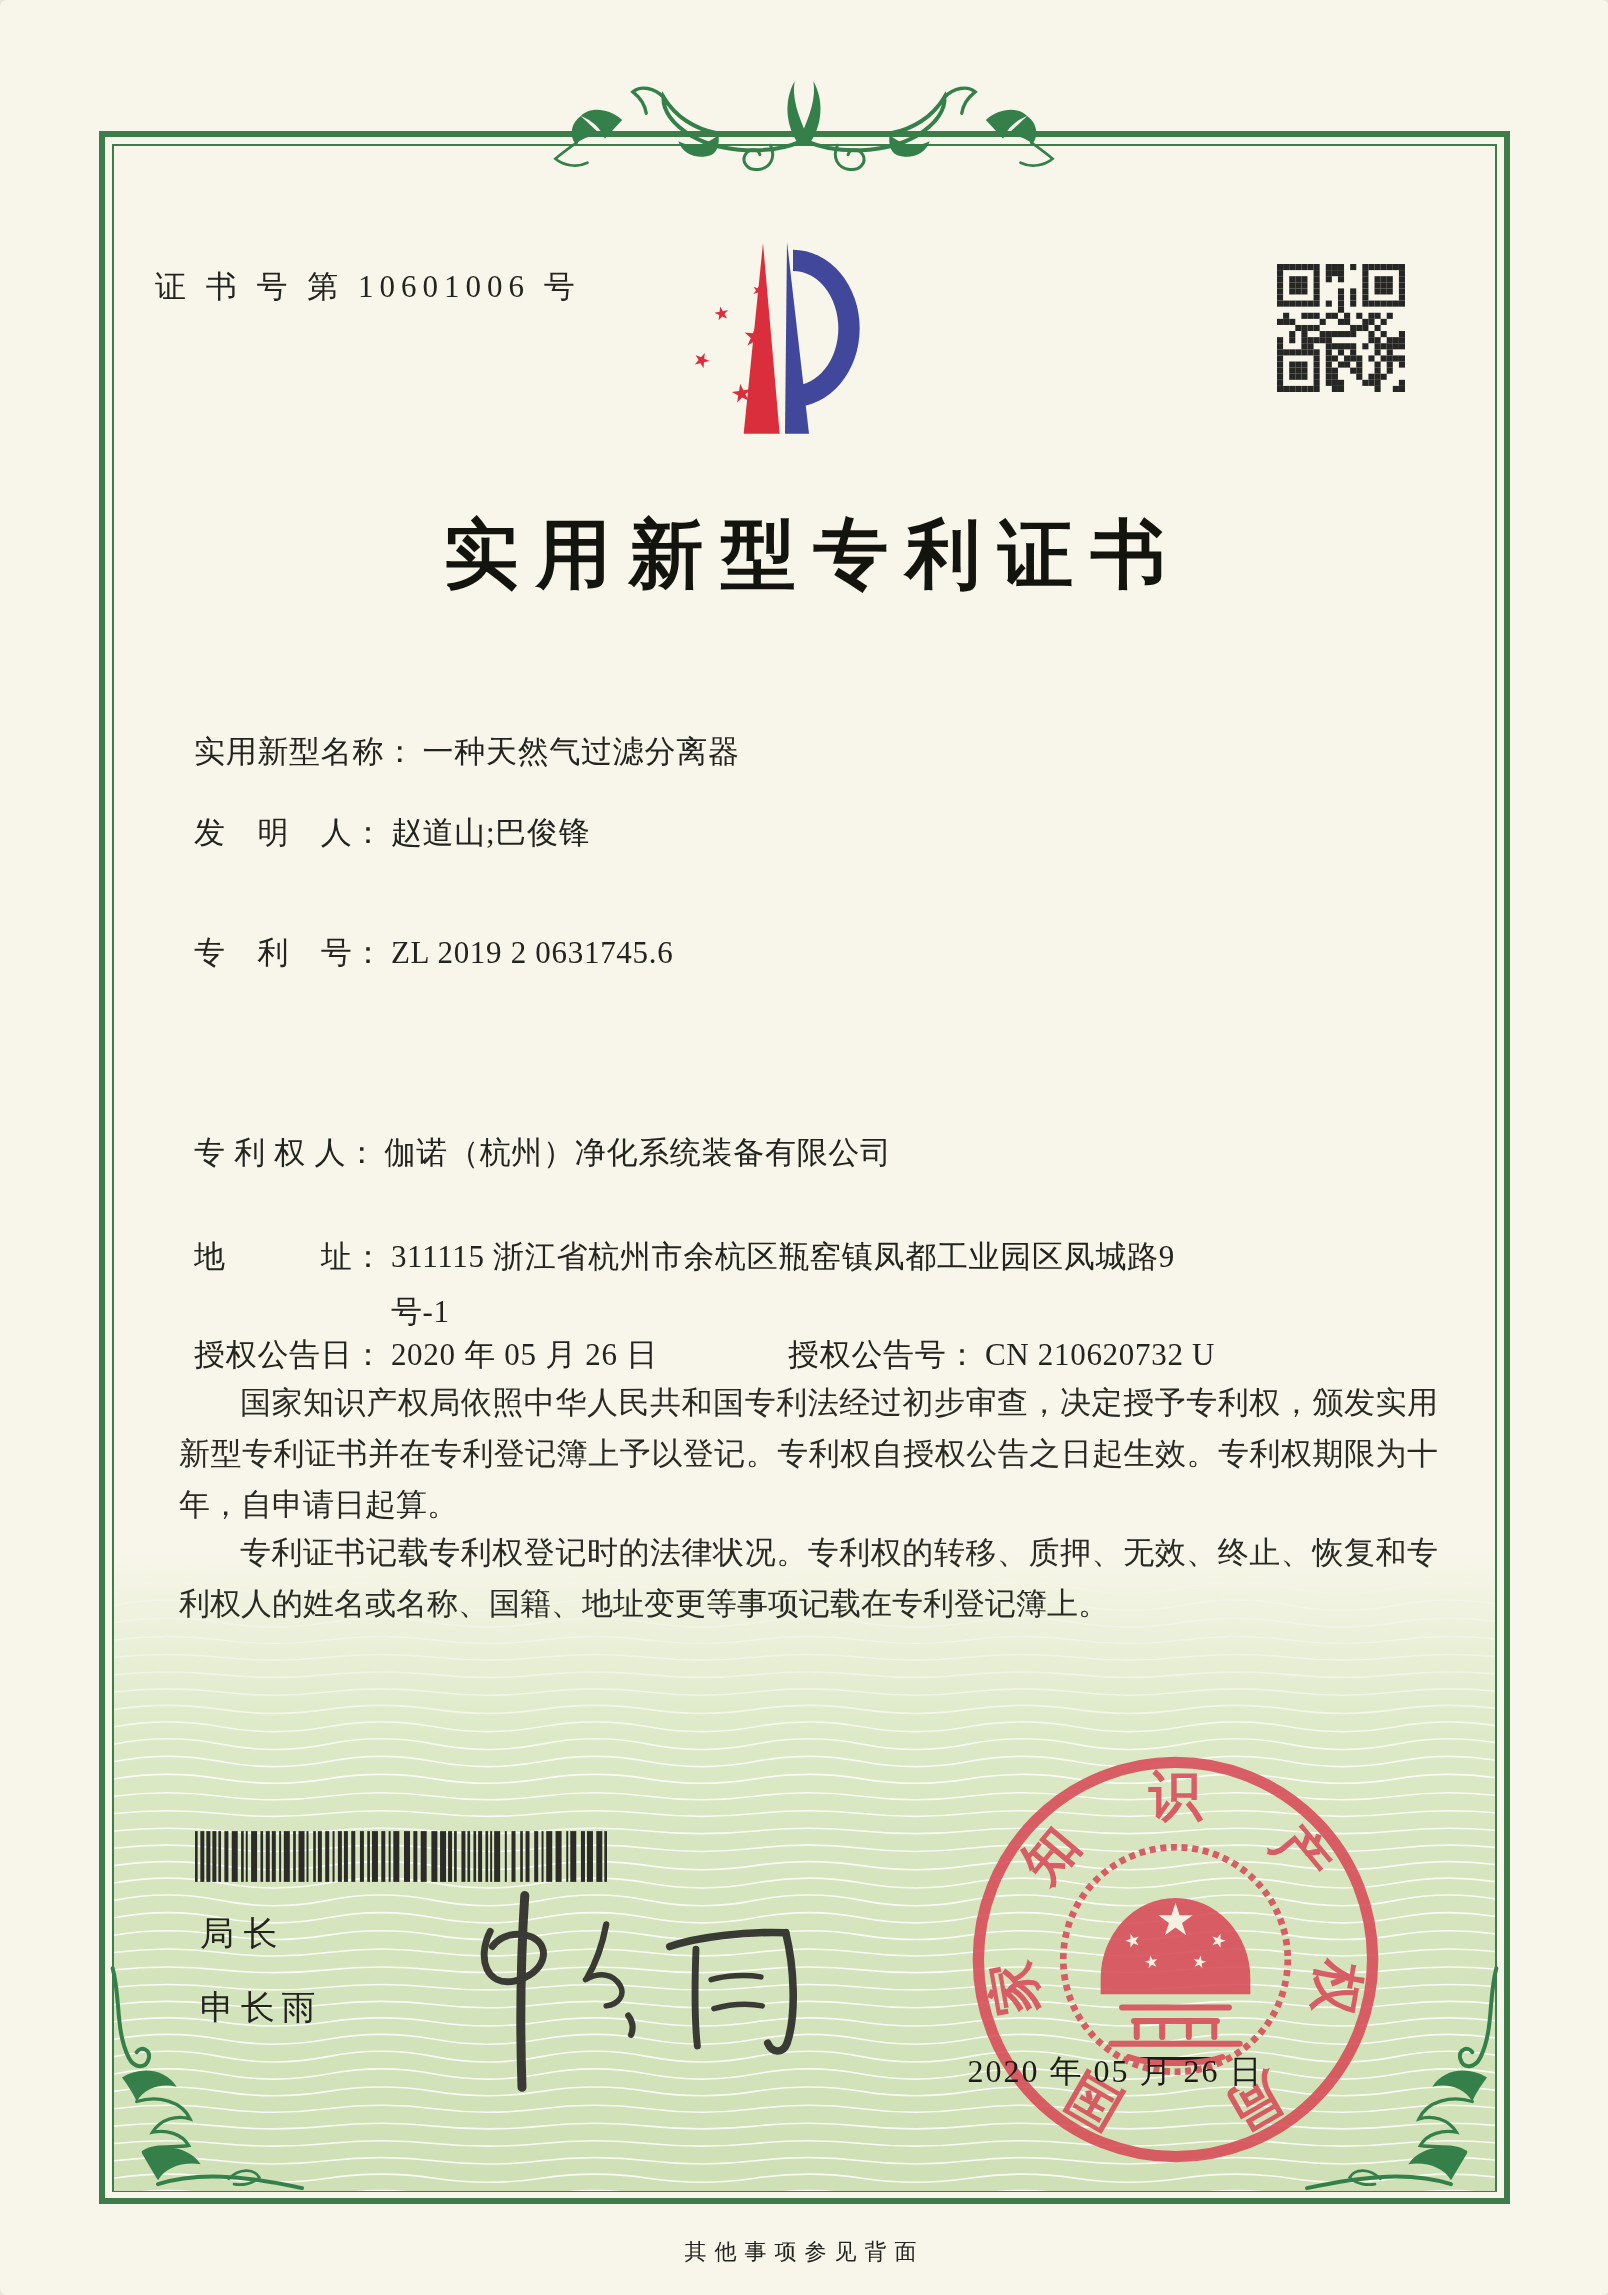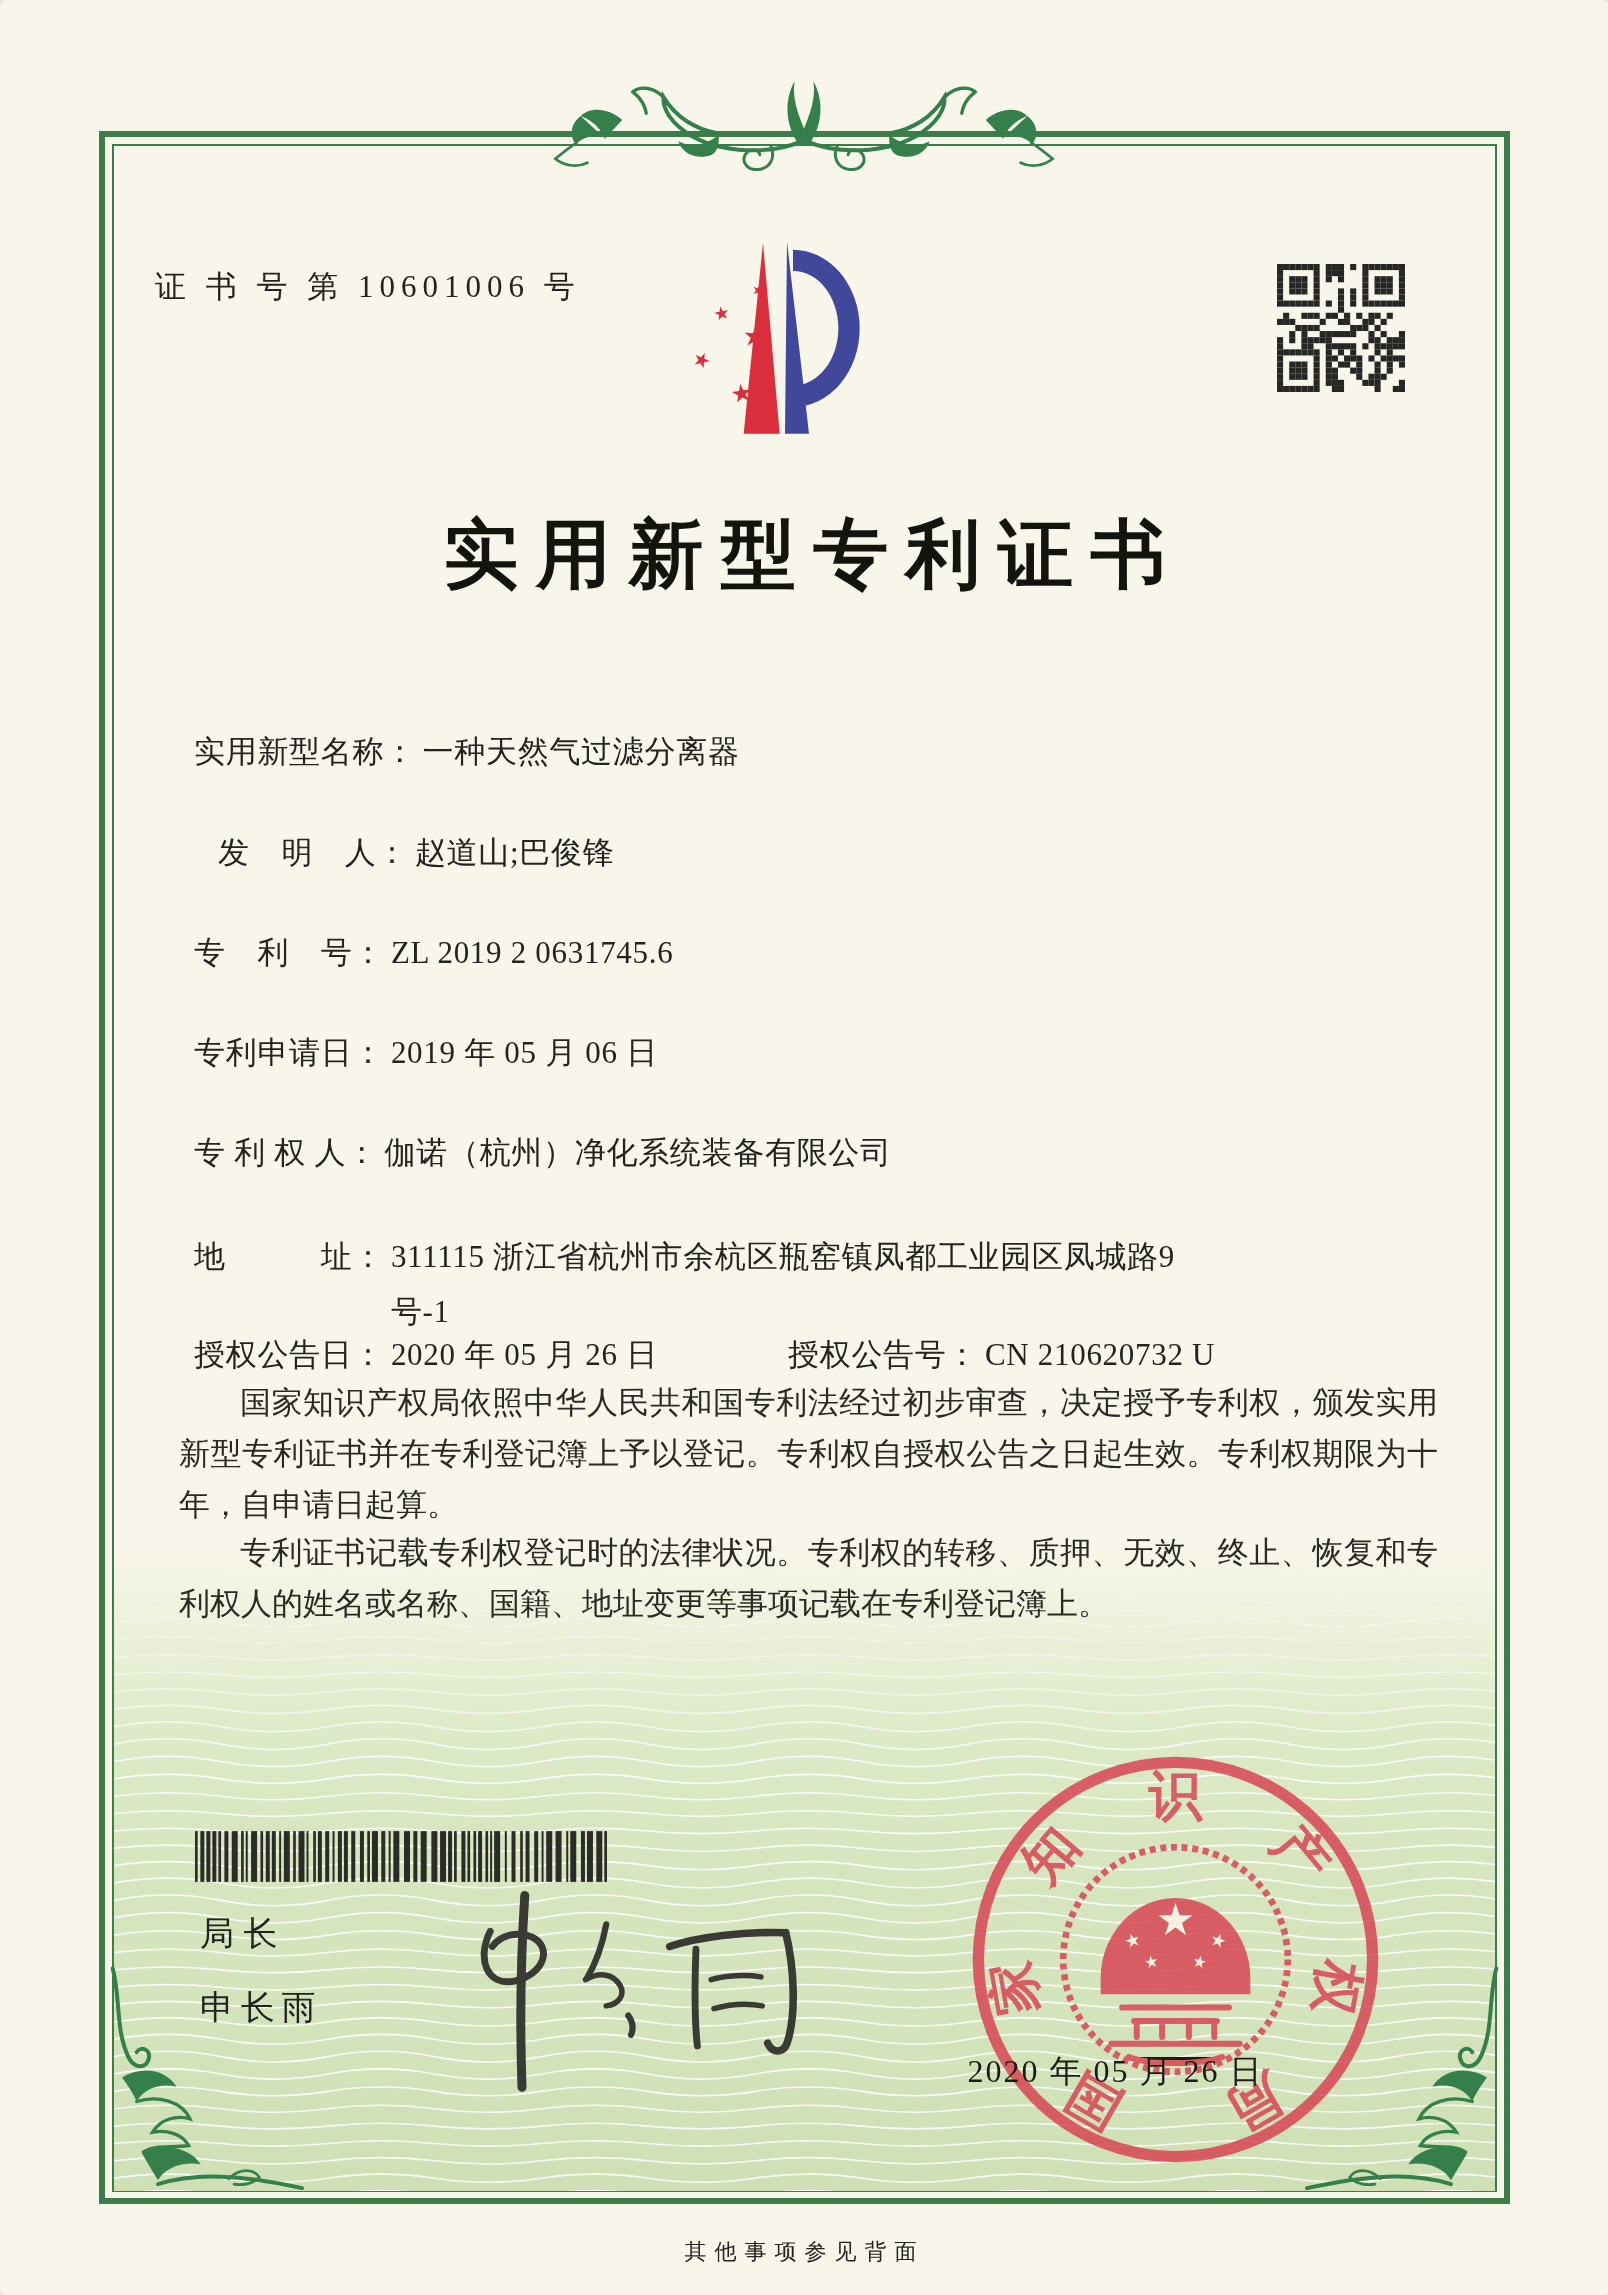--- a/index.html
+++ b/index.html
@@ -387,28 +387,25 @@
       <rect x="144" y="180" width="9" height="9" fill="#262624"></rect>
       <rect x="171" y="180" width="9" height="9" fill="#262624"></rect>
       <rect x="180" y="180" width="9" height="9" fill="#262624"></rect>
     </svg>
 
   <div class="abs title">实用新型专利证书</div>
 
   <div class="abs field-row" style="top:731px;">
     <span class="lbl">实用新型名称：</span><span>一种天然气过滤分离器</span>
   </div>
-  <div class="abs field-row" style="top:832px;margin-left:24px;">
+  <div class="abs field-row" style="top:812px;">
     <span class="lbl">发　明　人：</span><span>赵道山;巴俊锋</span>
   </div>
   <div class="abs field-row" style="top:932px;">
     <span class="lbl">专　利　号：</span><span>ZL 2019 2 0631745.6</span>
-  </div>
-  <div class="abs field-row" style="top:1032px;">
-    <span class="lbl">专利申请日：</span><span>2019 年 05 月 06 日</span>
   </div>
   <div class="abs field-row" style="top:1132px;">
     <span class="lbl">专 利 权 人：</span><span>伽诺（杭州）净化系统装备有限公司</span>
   </div>
   <div class="abs field-row" style="top:1229px;">
     <span class="lbl" style="vertical-align:top;line-height:55px;">地　　　址：</span><span class="addr-val"><span>311115 浙江省杭州市余杭区瓶窑镇凤都工业园区凤城路9</span><br><span>号-1</span></span>
   </div>
   <div class="abs field-row row-grant" style="top:1334px;width:1269px;">
     <span class="lbl">授权公告日：</span><span>2020 年 05 月 26 日</span>
     <span class="pair2"><span class="lbl">授权公告号：</span><span>CN 210620732 U</span></span>

